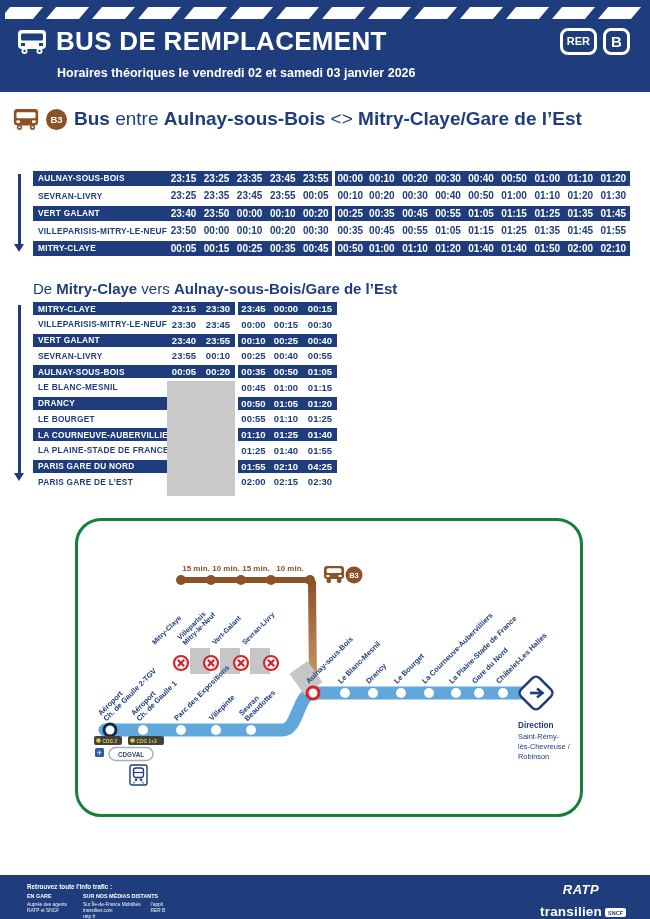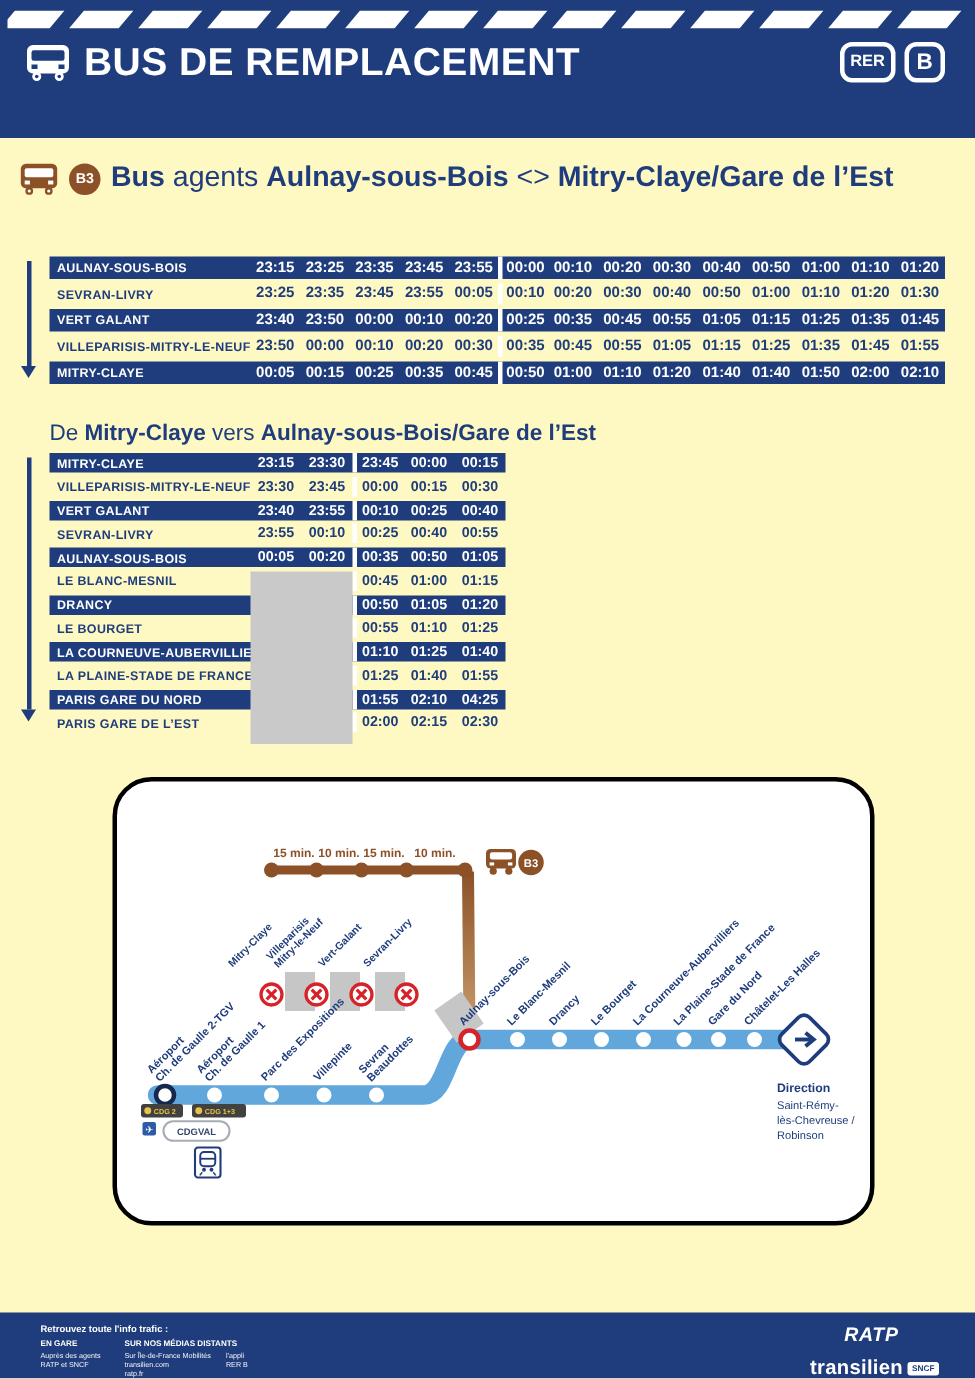--- a/index.html
+++ b/index.html
@@ -1,16 +1,16 @@
 <!DOCTYPE html>
 <html><head>
 <meta charset="utf-8">
 <style>
   html,body{margin:0;padding:0;background:#e8e8e8;}
-  .page{position:relative;width:650px;height:919px;background:#fef9c3;overflow:hidden;
+  .page{position:relative;width:650px;height:919px;background:#ffffff;overflow:hidden;
         font-family:"Liberation Sans",sans-serif;color:#1f3d7c;margin:0 auto;}
 
   
   .banner{position:absolute;top:0;left:0;width:650px;height:92px;background:#1f3d7c;}
   .stripes{position:absolute;top:7px;left:5px;right:0;height:12px;display:flex;gap:13px;overflow:hidden;}
   .stripe{flex:0 0 33px;height:12px;background:#fff;transform:skewX(-40deg);}
   .header-row{position:absolute;top:26px;left:17px;right:20px;display:flex;align-items:center;gap:9px;}
   .app-title{font-size:26px;font-weight:bold;color:#fff;letter-spacing:.3px;margin:0;white-space:nowrap;}
   .badges{margin-left:auto;display:flex;gap:6px;align-items:flex-start;padding-left:44px;}
   .badge-rer{border:3px solid #fff;border-radius:8px;color:#fff;font-size:11px;font-weight:bold;padding:5px 4px;line-height:1;}
@@ -36,21 +36,21 @@
   .tcell{display:flex;align-items:center;justify-content:center;font-weight:bold;box-sizing:border-box;}
   #tw1 .tcell{width:33.07px;font-size:10px;}
   #tw2 .tcell{width:34px;font-size:9.5px;}
   .tcell.sep{border-left:3px solid #fff;}
   .gray-block{position:absolute;left:134px;top:78.5px;width:68px;height:115px;background:#c9c9c9;z-index:3;}
   .tt-arrow{position:absolute;left:-15px;top:3px;width:3px;background:#1f3d7c;}
   #tw1 .tt-arrow{height:70px;} #tw2 .tt-arrow{height:168px;}
   .tt-arrow::after{content:'';position:absolute;top:100%;left:-4px;border:5.5px solid transparent;border-top:8px solid #1f3d7c;}
 
   
-  .map-box{position:absolute;left:75px;top:518px;width:508px;height:299px;border:3px solid #000000;border-radius:26px;box-sizing:border-box;background:#fff;}
+  .map-box{position:absolute;left:75px;top:518px;width:508px;height:299px;border:3px solid #15803d;border-radius:26px;box-sizing:border-box;background:#fff;}
   #map-svg{width:100%;height:100%;display:block;font-family:"Liberation Sans",sans-serif;}
 
   
   .footer{position:absolute;left:0;top:875px;width:650px;height:44px;background:#1f3d7c;color:#fff;}
   .f-left{position:absolute;left:27px;top:8px;}
   .f-title{font-size:6.3px;font-weight:bold;margin-bottom:3px;}
   .f-cols{display:flex;gap:16px;}
   .f-h{font-size:5.4px;font-weight:bold;margin-bottom:2.5px;}
   .f-line{font-size:4.8px;line-height:1.35;opacity:.95;}
   .f-right{position:absolute;right:24px;top:0;height:44px;display:flex;align-items:center;gap:7px;flex-direction:column;}
@@ -97,35 +97,36 @@
           <circle cx="22.5" cy="22" r="3" fill="#fff"></circle>
         <circle cx="7.5" cy="22" r="1.2" fill="#1f3d7c"></circle>
           <circle cx="22.5" cy="22" r="1.2" fill="#1f3d7c"></circle>
       </svg>
       <h1 class="app-title">BUS DE REMPLACEMENT</h1>
       <div class="badges">
         <span class="badge-rer">RER</span>
         <span class="badge-b">B</span>
       </div>
     </div>
+    <div class="subtitle">Horaires théoriques le vendredi 02 et samedi 03 janvier 2026</div>
   </div>
 
   <div class="line-title">
     <svg width="26" height="23" viewBox="0 0 30 26">
       <rect x="1" y="1" width="28" height="19" rx="4" fill="#8c5127"></rect>
       <rect x="4" y="4.5" width="22" height="7" rx="1.5" fill="#fff"></rect>
       <rect x="4" y="14" width="4" height="3" fill="#fff"></rect>
       <rect x="22" y="14" width="4" height="3" fill="#fff"></rect>
       <circle cx="7.5" cy="22" r="3" fill="#8c5127"></circle>
         <circle cx="22.5" cy="22" r="3" fill="#8c5127"></circle>
       <circle cx="7.5" cy="22" r="1.2" fill="#fff"></circle>
         <circle cx="22.5" cy="22" r="1.2" fill="#fff"></circle>
     </svg>
     <span class="b3-badge">B3</span>
-    <h2 class="line-heading"><span class="seg-b">Bus</span><span class="seg-r"> agents </span><span class="seg-b">Aulnay-sous-Bois</span><span class="seg-r"> &lt;&gt; </span><span class="seg-b">Mitry-Claye/Gare de l’Est</span></h2>
+    <h2 class="line-heading"><span class="seg-b">Bus</span><span class="seg-r"> entre </span><span class="seg-b">Aulnay-sous-Bois</span><span class="seg-r"> &lt;&gt; </span><span class="seg-b">Mitry-Claye/Gare de l’Est</span></h2>
   </div>
 
   <div class="twrap" id="tw1">
     <div class="tt-arrow"></div>
   <div class="trow dark">
         <div class="tstation">AULNAY-SOUS-BOIS</div>
         <div class="tcell">23:15</div>
         <div class="tcell">23:25</div>
         <div class="tcell">23:35</div>
         <div class="tcell">23:45</div>

